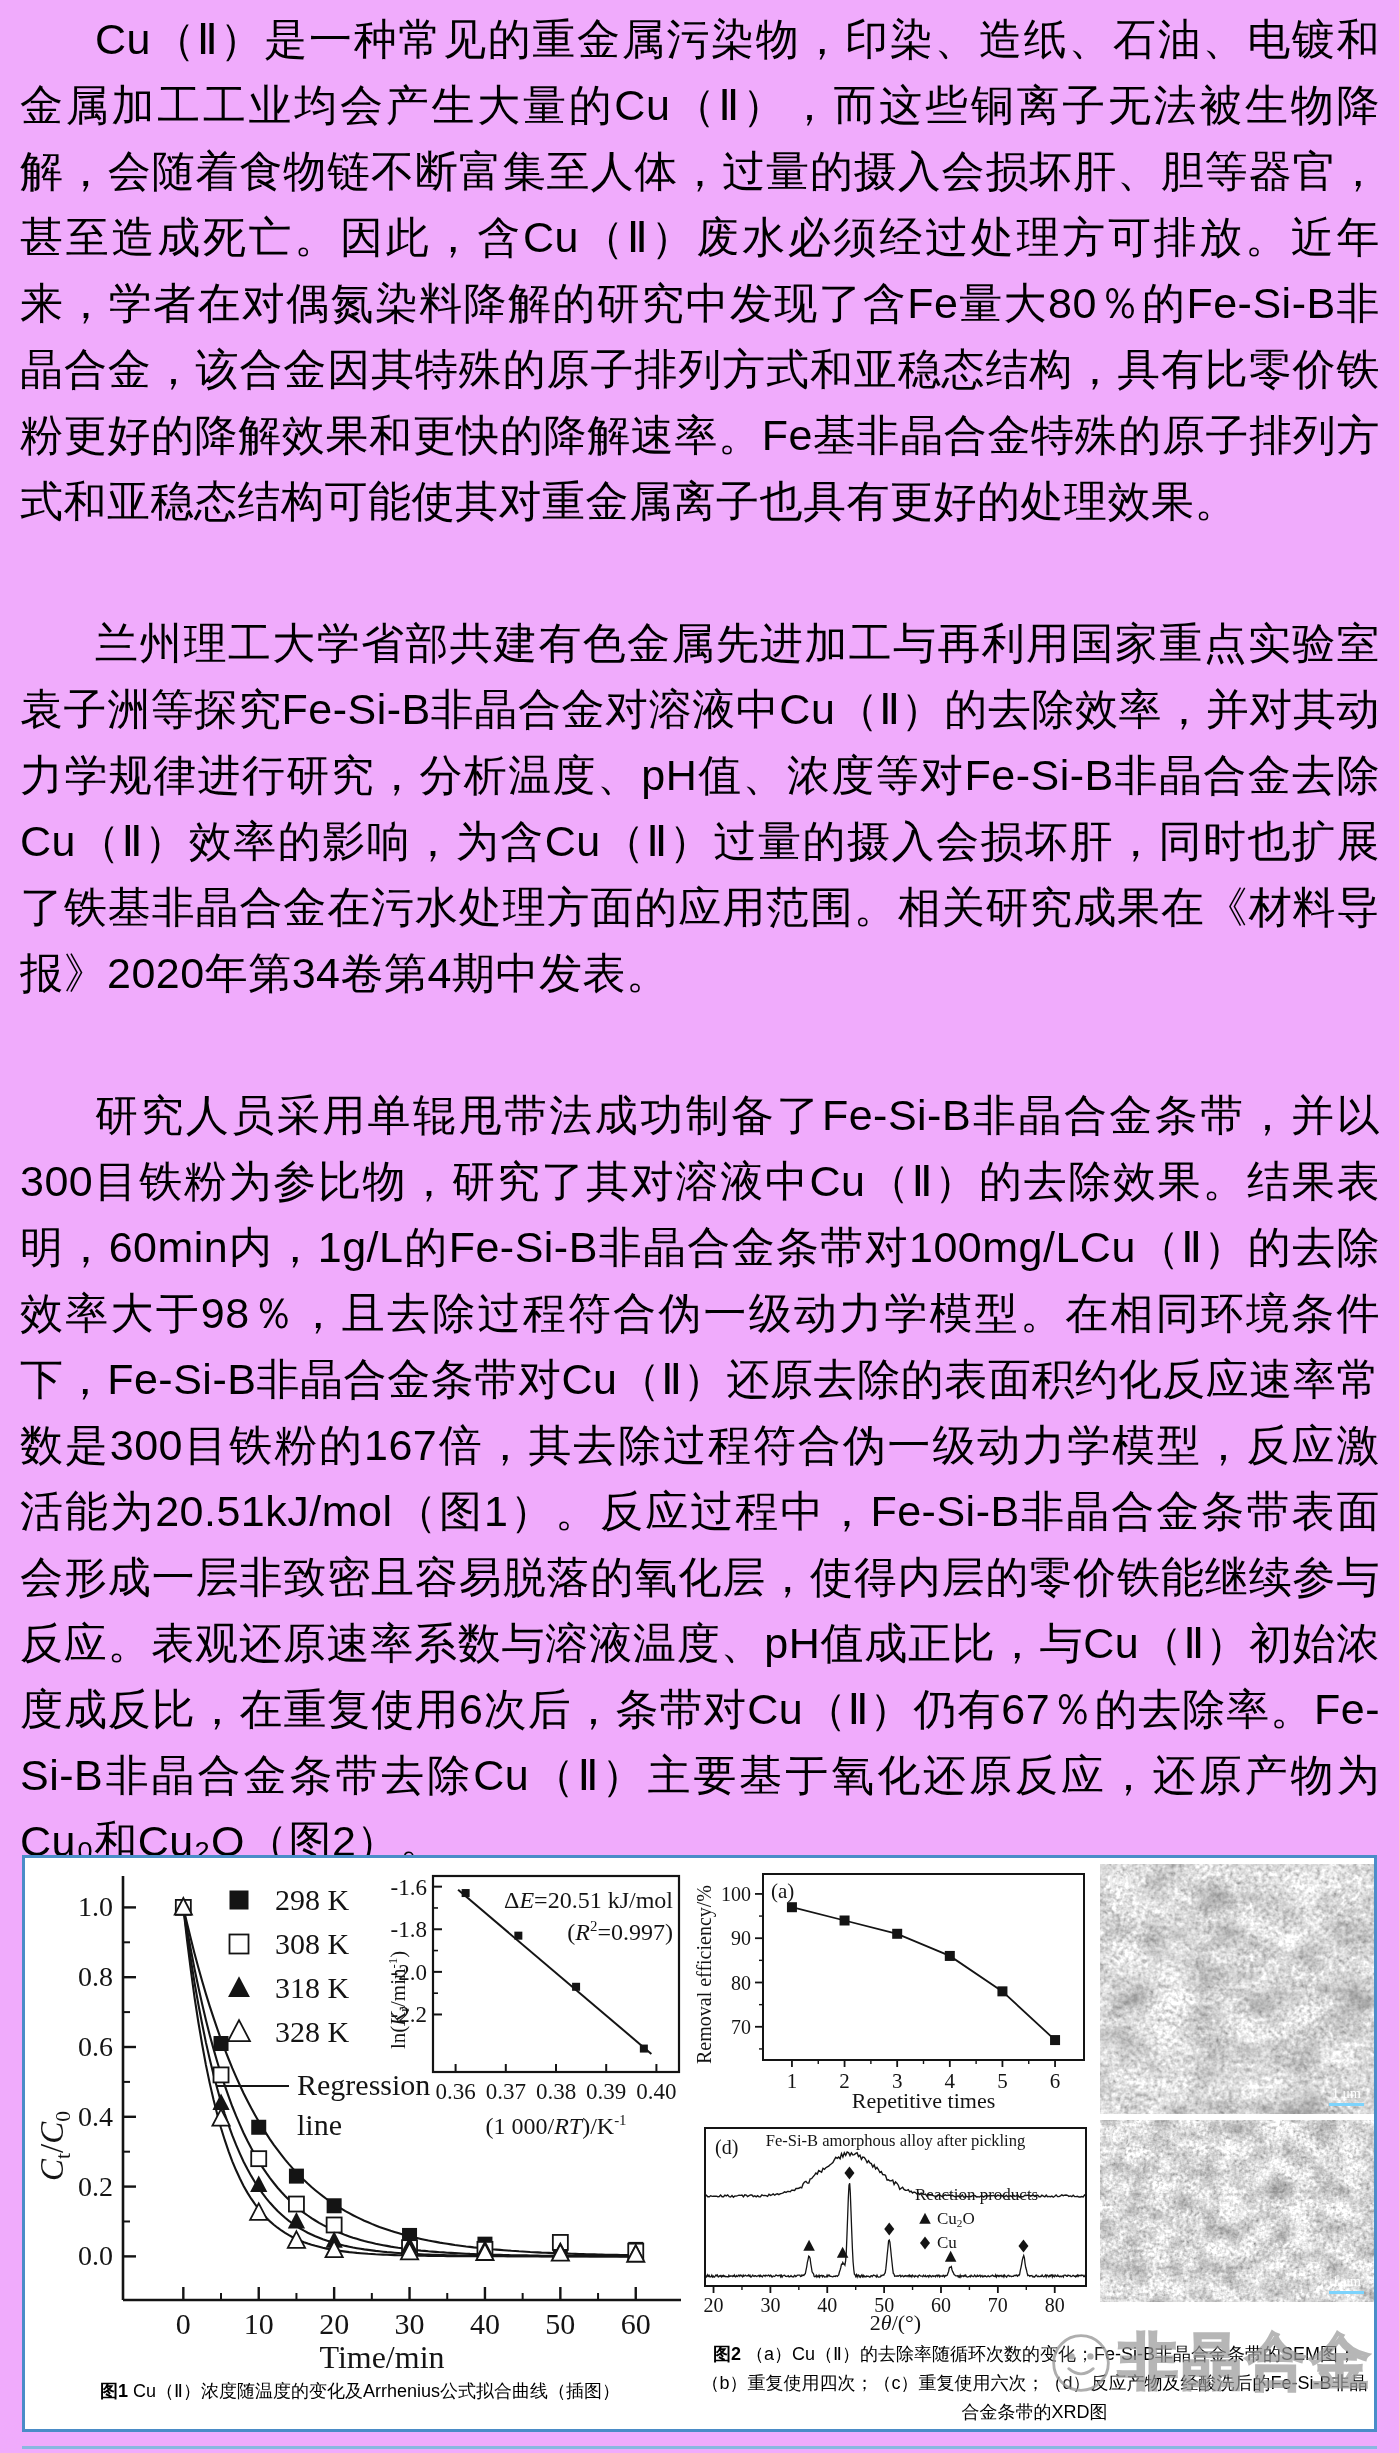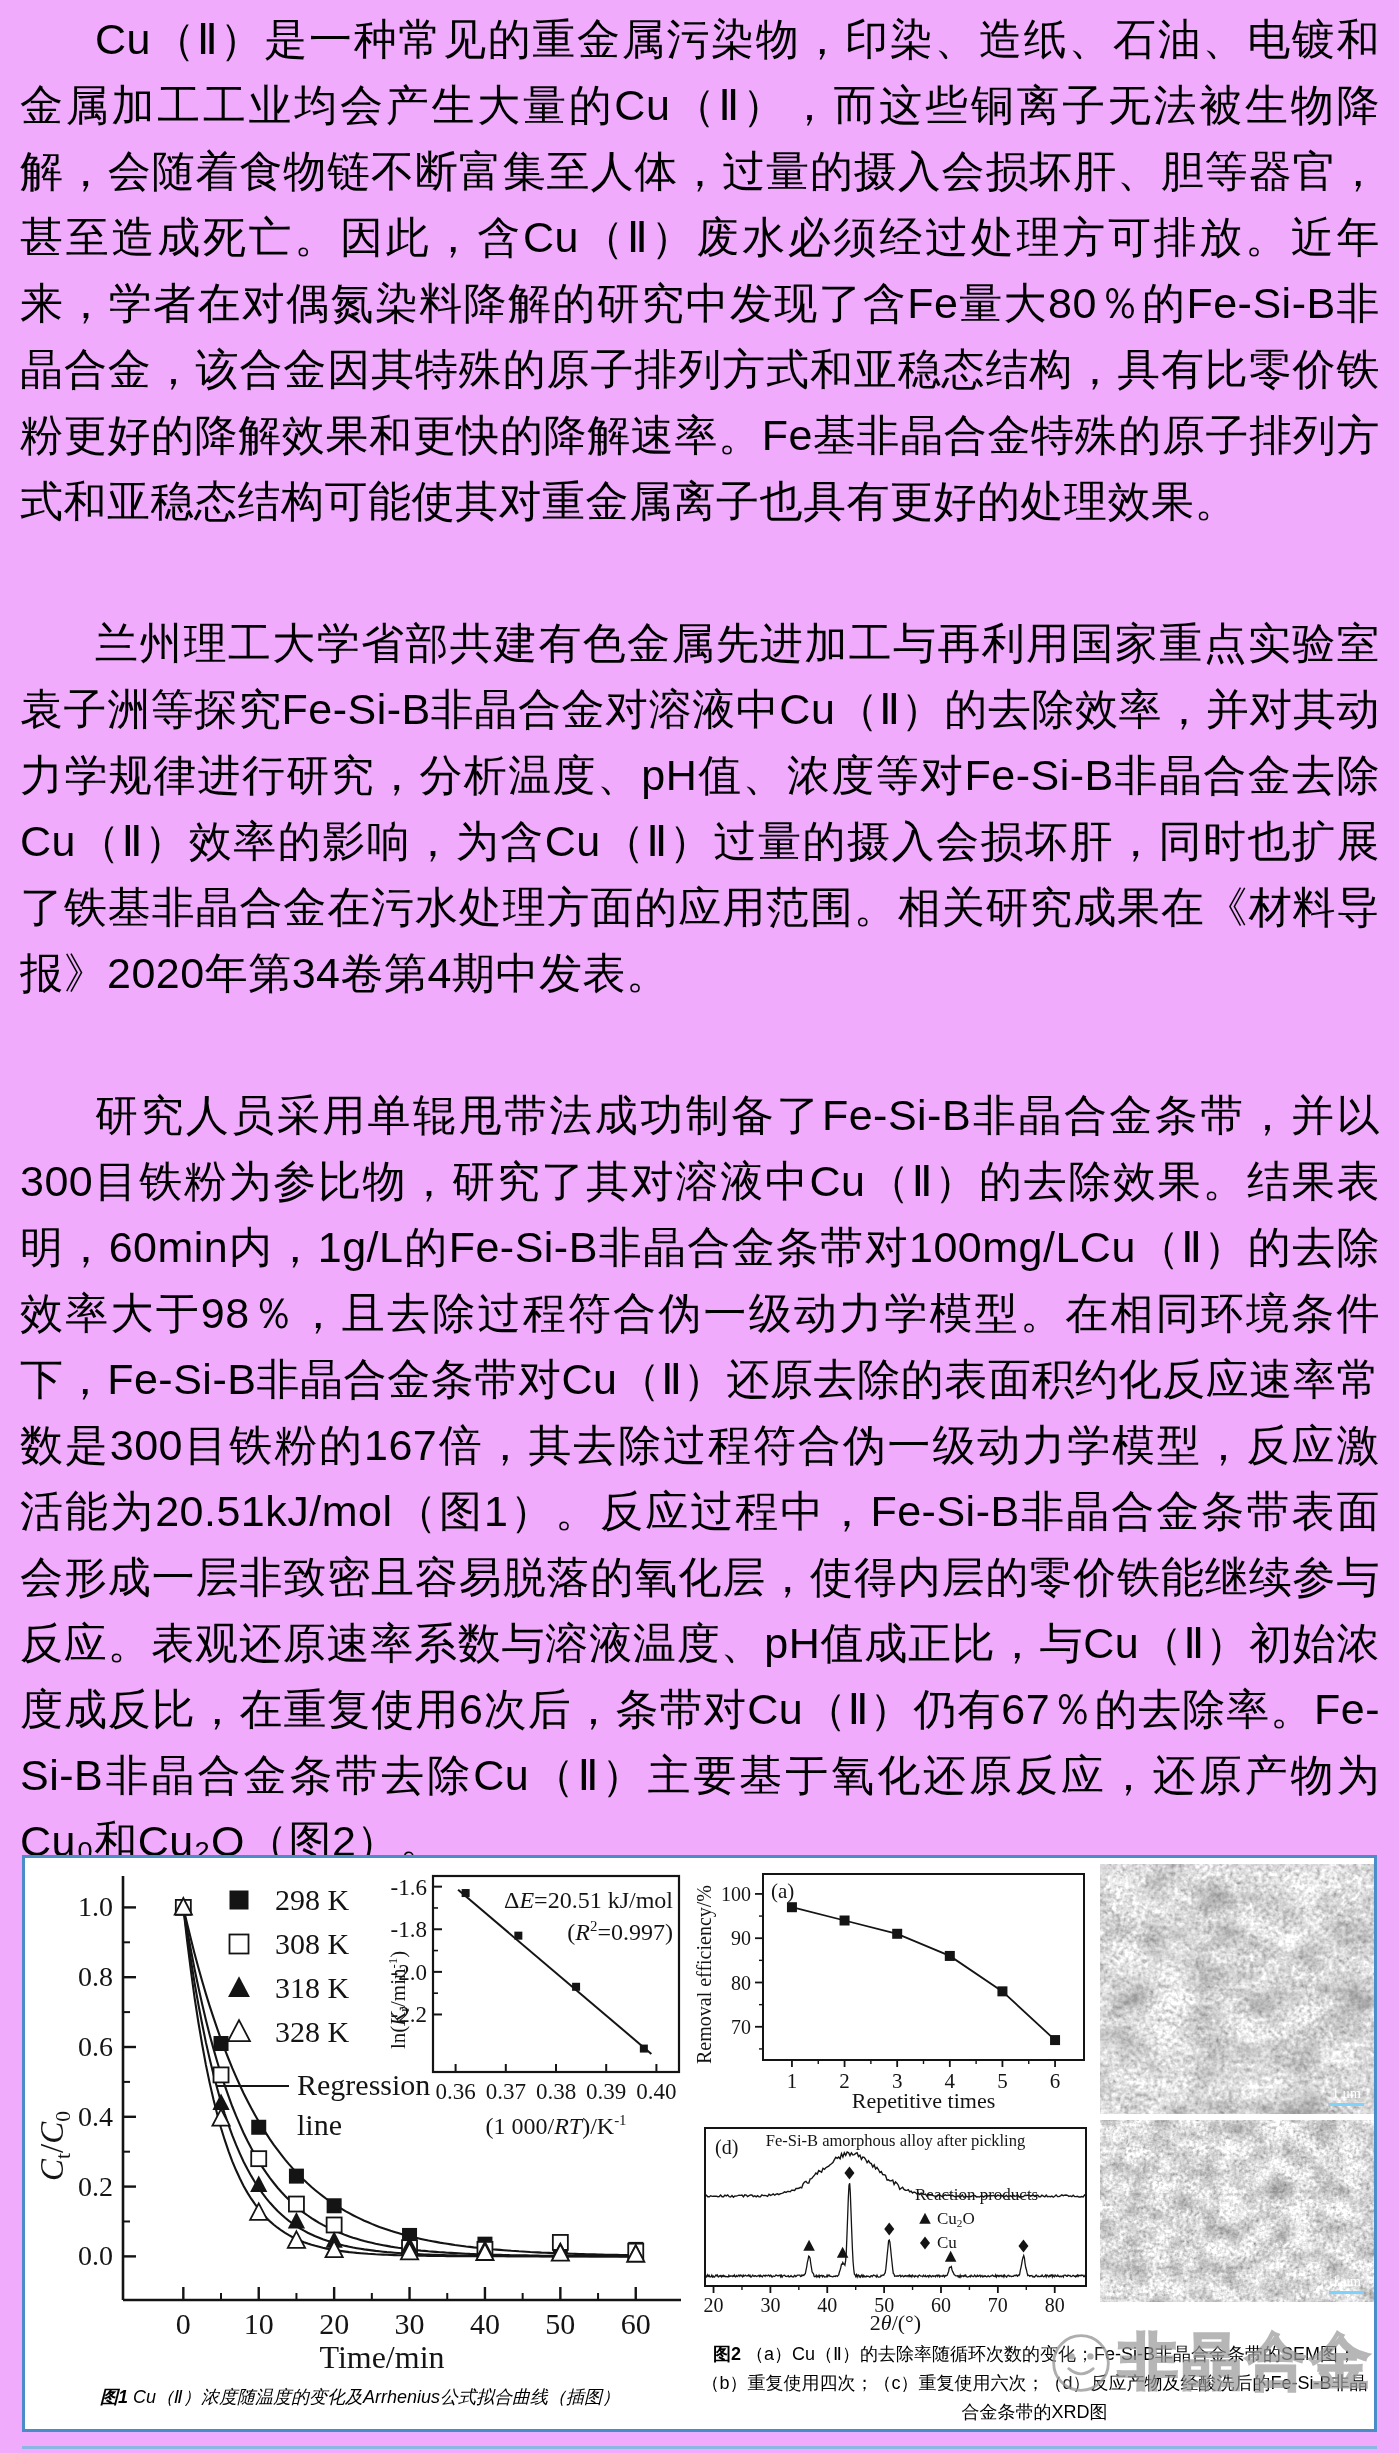--- a/index.html
+++ b/index.html
@@ -10,21 +10,21 @@
         text-indent:75px;letter-spacing:.5px;color:#000;}
   .figure-panel{position:absolute;left:22px;top:1855px;width:1355px;height:577px;
         box-sizing:border-box;border:3px solid #4a8cc8;background:#fff;
         display:flex;gap:4px;padding:6px 4px 2px 6px;overflow:hidden;}
   .fig1-col{flex:0 0 658px;display:flex;flex-direction:column;align-items:center;}
   .fig2-col{flex:1;position:relative;display:grid;grid-template-columns:1fr 276px;
         gap:6px 8px;align-content:start;}
   .chart-box svg{display:block;}
   .caption{font-size:18px;line-height:30px;text-align:center;color:#000;width:100%;}
   .cap-bold{font-weight:700;}
-  .c1{margin-top:8px;font-style:italic;}
+  .c1{margin-top:2px;}
   .c2{grid-column:1/3;line-height:29px;}
   .sem{position:relative;overflow:hidden;background:#7d7d7d;}
   #semB{grid-column:2;grid-row:1;height:250px;}
   #semC{grid-column:2;grid-row:2;height:182px;align-self:start;}
   .sem svg{display:block;width:100%;height:100%;}
   .sem-label{position:absolute;top:4px;left:9px;color:rgba(238,238,238,.9);
         font-size:20px;font-family:"Liberation Serif","DejaVu Serif",serif;}
   .sem-scale{position:absolute;right:12px;bottom:8px;color:#fff;font-size:14px;
         font-family:"Liberation Serif","DejaVu Serif",serif;
         border-bottom:3px solid #7dd3fc;padding:0 3px 1px;}

